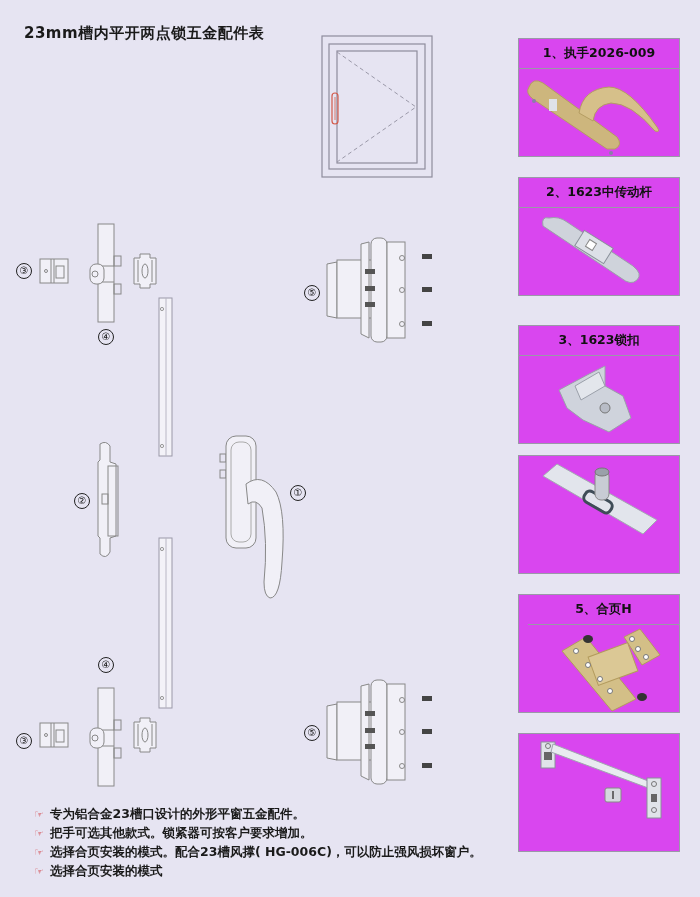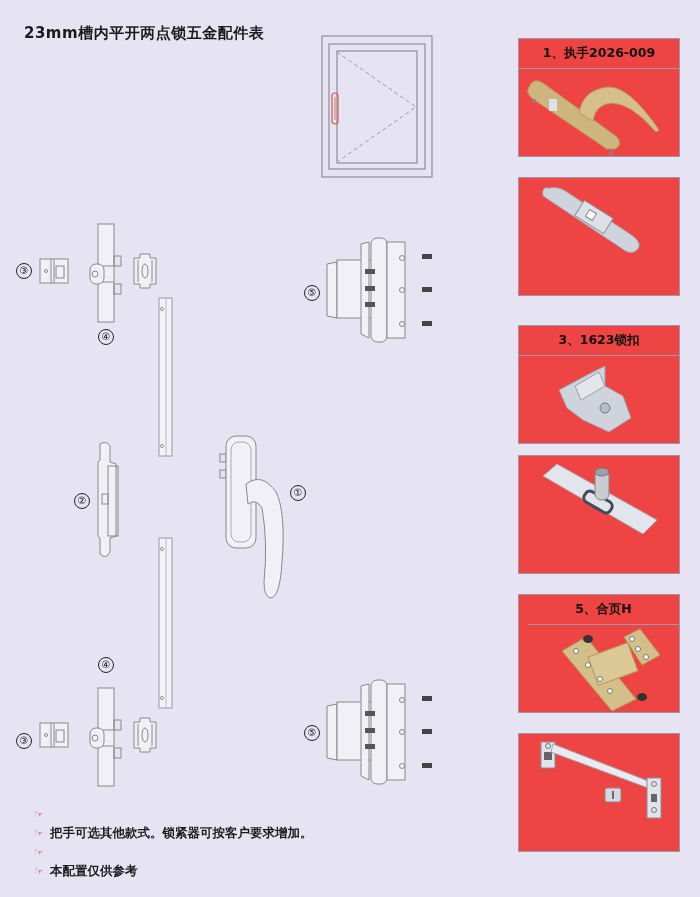--- a/index.html
+++ b/index.html
@@ -21,21 +21,21 @@
   .callout {
     font-size: 13px; width: 16px; height: 16px; line-height: 14px;
     border: 1px solid #222; border-radius: 50%; text-align: center;
     font-family: "DejaVu Sans", sans-serif; font-size: 10px; color: #111;
     background: transparent;
   }
   
   .card {
     left: 518px; width: 162px; height: 119px;
     border: 1px solid #9a98a8;
-    background: #ef4444;
+    background: #d946ef;
   }
   .card-header {
     height: 30px; border-bottom: 1px solid #9a98a8;
     display: flex; align-items: center; justify-content: center;
     font-size: 12.5px; font-weight: bold; color: #111;
   }
   .card-body { position: relative; height: 88px; }
   .card-body svg { position: absolute; left: 0; top: 0; }
   
   .notes { left: 34px; top: 805px; }
@@ -186,20 +186,21 @@
       <path d="M10 18 Q14 8 24 14 L98 68 Q104 76 96 80 L88 80 L14 30 Q6 24 10 18 Z" fill="#cdb67d" stroke="#b59d62"></path>
       <path d="M60 44 Q64 20 90 18 Q110 18 138 58 Q142 64 136 62 Q112 34 92 34 Q76 36 74 52 Z" fill="#d6c08a" stroke="#b59d62"></path>
       <rect x="30" y="30" width="8" height="12" fill="#dfe2ea"></rect>
       <circle cx="15" cy="32" r="2" fill="#8a7ea8"></circle>
       <circle cx="92" cy="84" r="2" fill="#8a7ea8"></circle>
     </svg>
   </div>
 </div>
 
 <div class="abs card" style="top:177px;">
+  <div class="card-header">2、1623中传动杆</div>
   <div class="card-body">
     <svg width="160" height="88">
       <path d="M30 10 Q22 8 24 18 L36 26 L102 70 Q112 78 118 72 Q124 66 114 58 L48 14 Q40 8 30 10 Z" fill="#cfd3db" stroke="#9ba0aa"></path>
       <rect x="58" y="30" width="34" height="18" transform="rotate(32 75 39)" fill="#dde0e7" stroke="#8a909a"></rect>
       <rect x="68" y="33" width="8" height="8" transform="rotate(32 72 37)" fill="#fff" stroke="#888"></rect>
     </svg>
   </div>
 </div>
 
 <div class="abs card" style="top:325px;">
@@ -257,25 +258,27 @@
       <rect x="132" y="60" width="6" height="8" fill="#666"></rect>
       <rect x="86" y="54" width="16" height="14" rx="2" fill="#d5d8df" stroke="#888"></rect>
       <line x1="94" y1="57" x2="94" y2="65" stroke="#444" stroke-width="1.5"></line>
     </svg>
   </div>
 </div>
 
 <div class="abs notes">
   <div class="note">
     <span class="note-icon">☞</span>
+    <span>专为铝合金23槽口设计的外形平窗五金配件。</span>
   </div>
   <div class="note">
     <span class="note-icon">☞</span>
     <span>把手可选其他款式。锁紧器可按客户要求增加。</span>
   </div>
   <div class="note">
     <span class="note-icon">☞</span>
-  </div>
-  <div class="note">
-    <span class="note-icon">☞</span>
-    <span>本配置仅供参考</span>
+    <span>选择合页安装的模式。配合23槽风撑( HG-006C)，可以防止强风损坏窗户。</span>
+  </div>
+  <div class="note">
+    <span class="note-icon">☞</span>
+    <span>选择合页安装的模式</span>
   </div>
 </div>
 
 </body></html>

